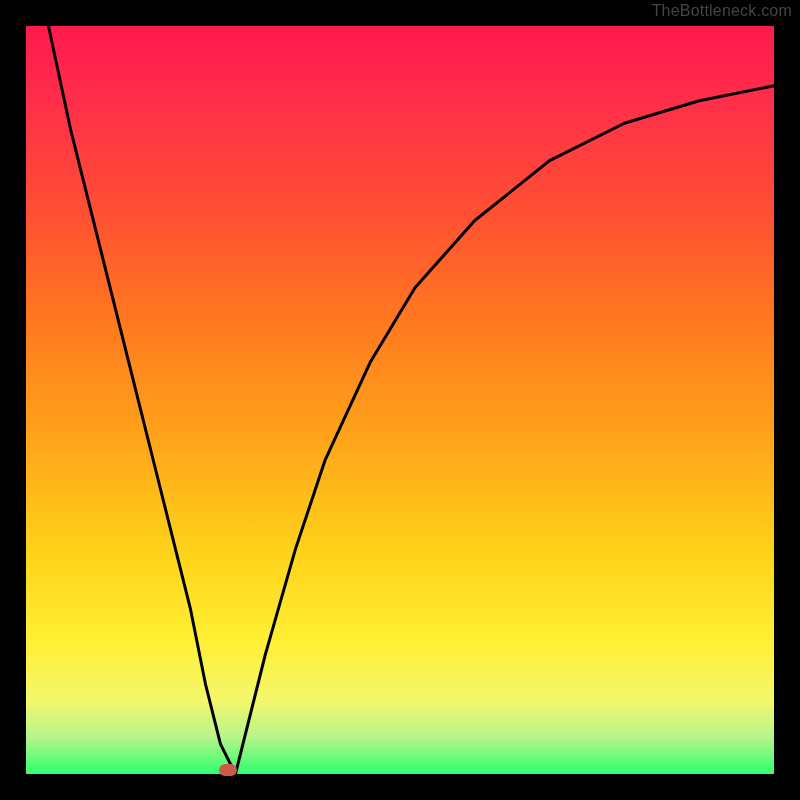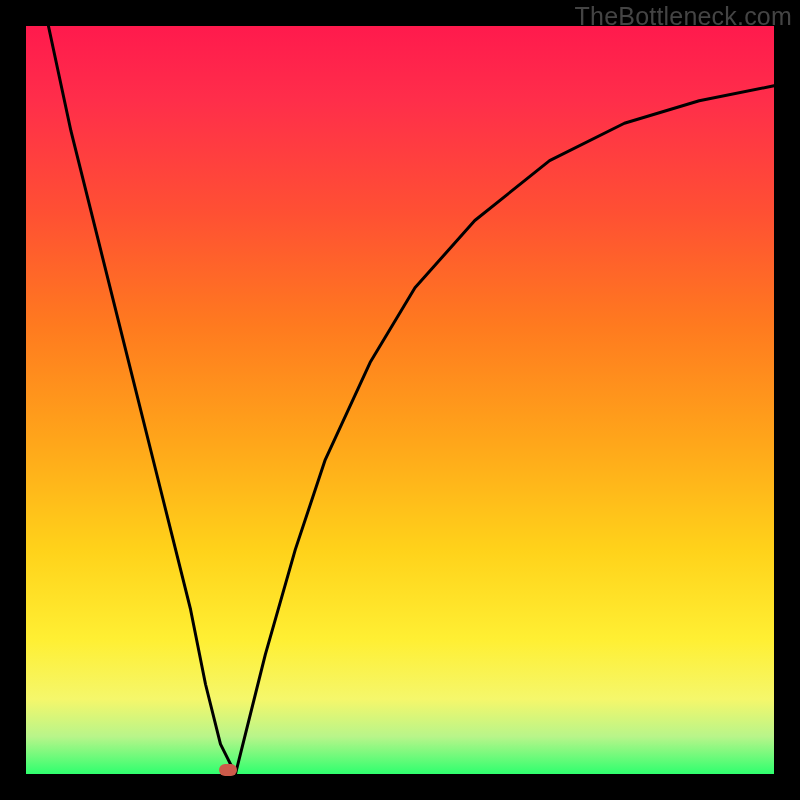--- a/index.html
+++ b/index.html
@@ -58,21 +58,21 @@
     width: 18px;
     height: 12px;
     border-radius: 6px;
     transform: translate(-50%, -50%);
   }
   .watermark {
     position: absolute;
     top: 2px;
     right: 8px;
     color: #444;
-    font-size: 25px;
+    font-size: 16px;
     font-weight: 500;
     letter-spacing: 0.2px;
     user-select: none;
   }
 </style>
 </head>
 <body>
 
 <div class="frame">
 

